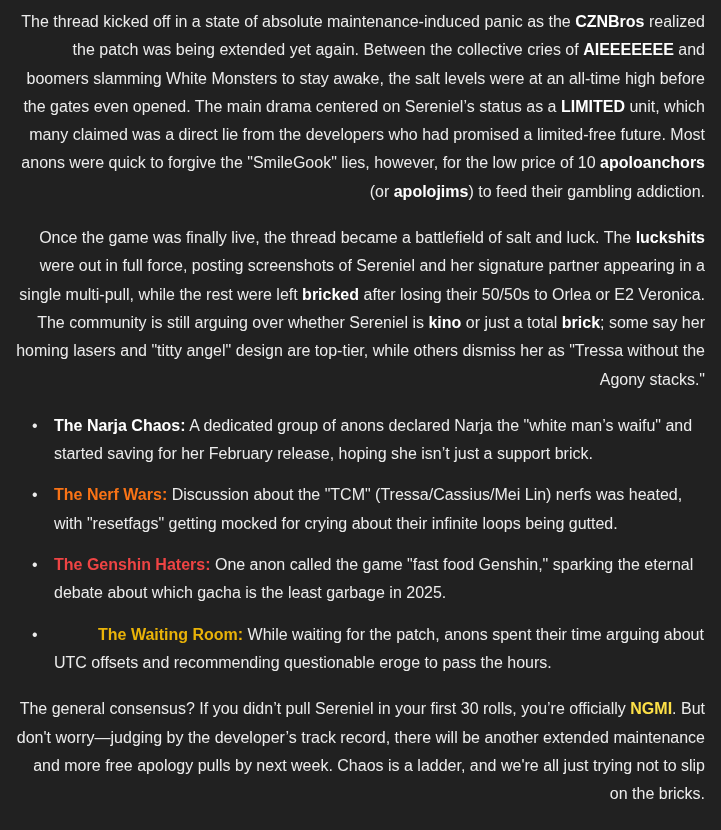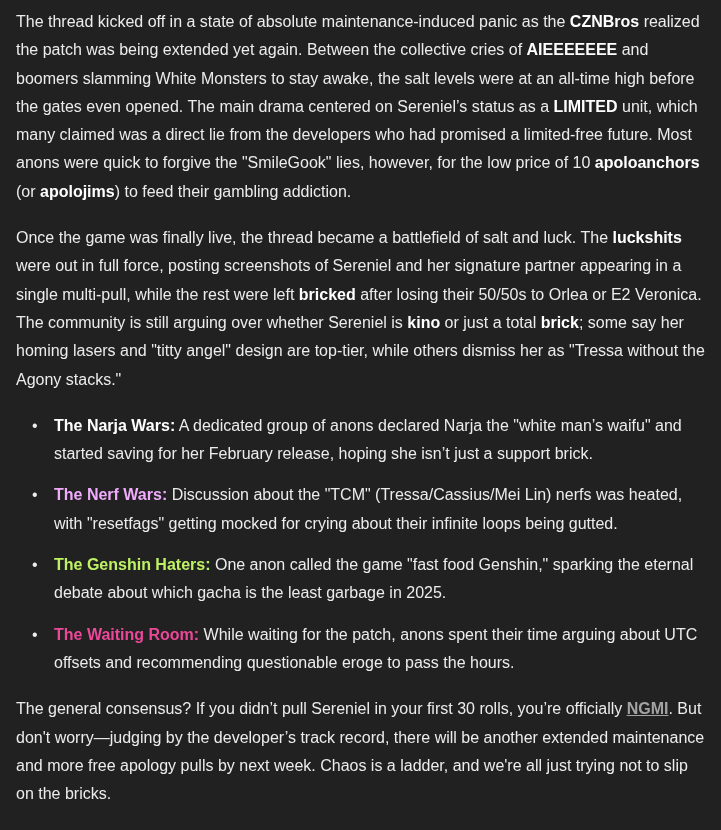--- a/index.html
+++ b/index.html
@@ -15,20 +15,21 @@
     line-height: 28.3px;
     color: #ececec;
     -webkit-font-smoothing: antialiased;
   }
   .content {
     padding: 8px 16px 12px 16px;
     box-sizing: border-box;
   }
   .content p {
     margin: 0 0 18px 0;
+    text-align: right;
   }
   .content p:last-child {
     margin-bottom: 0;
   }
   .content ul {
     list-style: none;
     margin: 0 0 18px 0;
     padding: 0 0 0 38px;
   }
   .content li {
@@ -46,19 +47,19 @@
     color: #ffffff;
   }
 </style>
 </head>
 <body style="background: rgb(33, 33, 33); color: rgb(236, 236, 236);">
 
 <div class="content">
     <p><span>The thread kicked off in a state of absolute maintenance-induced panic as the </span><b style="color: rgb(255, 255, 255);">CZNBros</b><span> realized the patch was being extended yet again. Between the collective cries of </span><b style="color: rgb(255, 255, 255);">AIEEEEEEE</b><span> and boomers slamming White Monsters to stay awake, the salt levels were at an all-time high before the gates even opened. The main drama centered on Sereniel’s status as a </span><b style="color: rgb(255, 255, 255);">LIMITED</b><span> unit, which many claimed was a direct lie from the developers who had promised a limited-free future. Most anons were quick to forgive the "SmileGook" lies, however, for the low price of 10 </span><b style="color: rgb(255, 255, 255);">apoloanchors</b><span> (or </span><b style="color: rgb(255, 255, 255);">apolojims</b><span>) to feed their gambling addiction.</span></p>
     <p><span>Once the game was finally live, the thread became a battlefield of salt and luck. The </span><b style="color: rgb(255, 255, 255);">luckshits</b><span> were out in full force, posting screenshots of Sereniel and her signature partner appearing in a single multi-pull, while the rest were left </span><b style="color: rgb(255, 255, 255);">bricked</b><span> after losing their 50/50s to Orlea or E2 Veronica. The community is still arguing over whether Sereniel is </span><b style="color: rgb(255, 255, 255);">kino</b><span> or just a total </span><b style="color: rgb(255, 255, 255);">brick</b><span>; some say her homing lasers and "titty angel" design are top-tier, while others dismiss her as "Tressa without the Agony stacks."</span></p>
     <ul>
-      <li><b style="color: rgb(255, 255, 255);">The Narja Wars:</b><span> A dedicated group of anons declared Narja the "white man’s waifu" and started saving for her February release, hoping she isn’t just a support brick.</span></li>
-      <li><b style="color: #f0abfc;">The Nerf Wars:</b><span> Discussion about the "TCM" (Tressa/Cassius/Mei Lin) nerfs was heated, with "resetfags" getting mocked for crying about their infinite loops being gutted.</span></li>
-      <li><b style="color: #bef264;">The Genshin Haters:</b><span> One anon called the game "fast food Genshin," sparking the eternal debate about which gacha is the least garbage in 2025.</span></li>
-      <li><b style="color: #ec4899;">The Waiting Room:</b><span> While waiting for the patch, anons spent their time arguing about UTC offsets and recommending questionable eroge to pass the hours.</span></li>
+      <li><b style="color: rgb(255, 255, 255);">The Narja Chaos:</b><span> A dedicated group of anons declared Narja the "white man’s waifu" and started saving for her February release, hoping she isn’t just a support brick.</span></li>
+      <li><b style="color: #f97316;">The Nerf Wars:</b><span> Discussion about the "TCM" (Tressa/Cassius/Mei Lin) nerfs was heated, with "resetfags" getting mocked for crying about their infinite loops being gutted.</span></li>
+      <li><b style="color: #ef4444;">The Genshin Haters:</b><span> One anon called the game "fast food Genshin," sparking the eternal debate about which gacha is the least garbage in 2025.</span></li>
+      <li><b style="color: #eab308; margin-left: 44px;">The Waiting Room:</b><span> While waiting for the patch, anons spent their time arguing about UTC offsets and recommending questionable eroge to pass the hours.</span></li>
     </ul>
-    <p><span>The general consensus? If you didn’t pull Sereniel in your first 30 rolls, you’re officially </span><b style="color: #a3a3a3; text-decoration: underline;">NGMI</b><span>. But don't worry—judging by the developer’s track record, there will be another extended maintenance and more free apology pulls by next week. Chaos is a ladder, and we're all just trying not to slip on the bricks.</span></p>
+    <p><span>The general consensus? If you didn’t pull Sereniel in your first 30 rolls, you’re officially </span><b style="color: #fde047;">NGMI</b><span>. But don't worry—judging by the developer’s track record, there will be another extended maintenance and more free apology pulls by next week. Chaos is a ladder, and we're all just trying not to slip on the bricks.</span></p>
   </div>
 
 </body></html>

